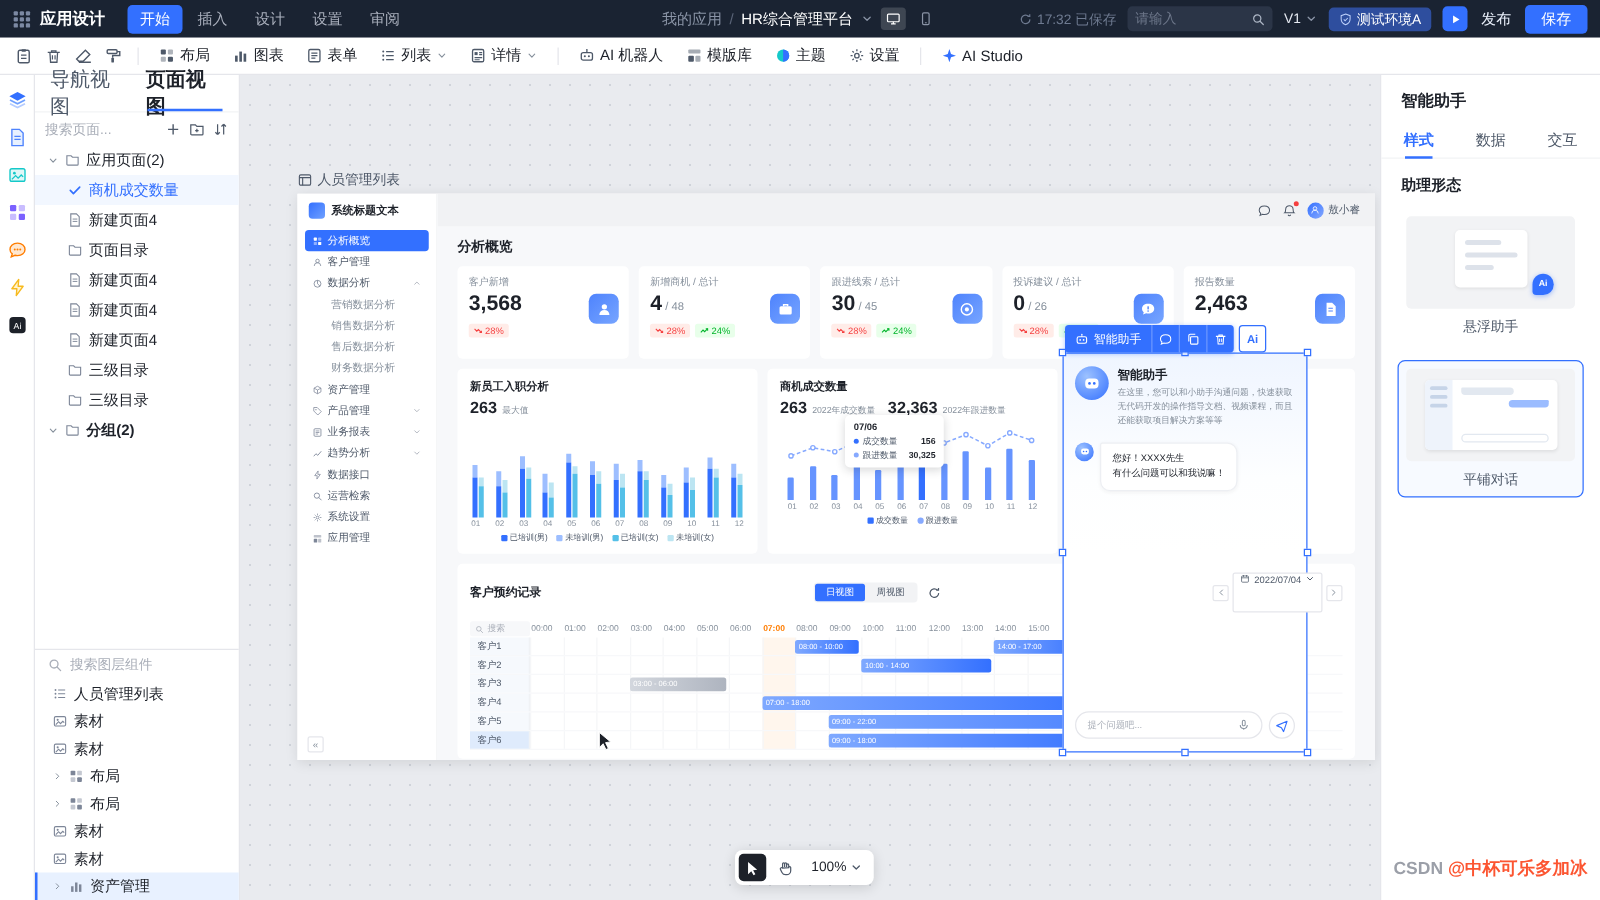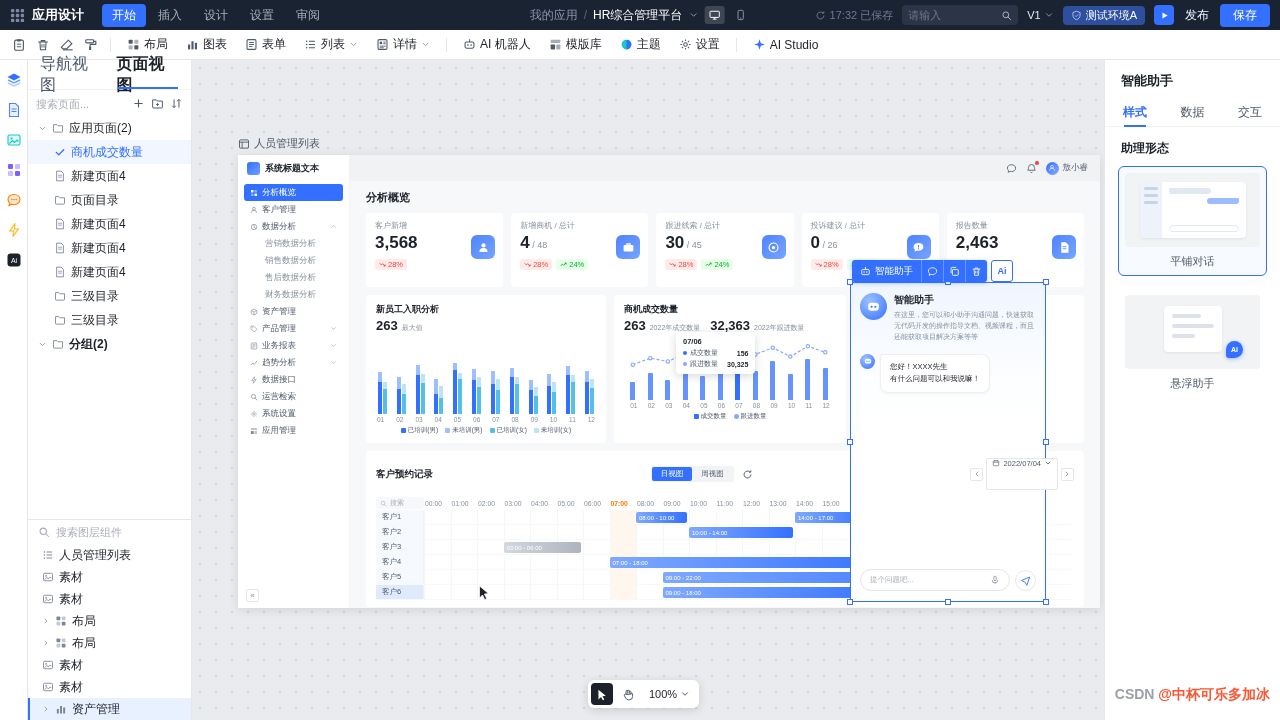--- a/index.html
+++ b/index.html
@@ -1659,46 +1659,46 @@
 
   <div class="props">
     <div class="props-title">智能助手</div>
     <div class="props-tabs">
         <div class="ptab active">样式</div>
         <div class="ptab">数据</div>
         <div class="ptab">交互</div>
       </div>
     <div class="props-sec">助理形态</div>
     <div>
+        <div class="opt">
+          <div class="opt-preview">
+            <div class="pv-card">
+              <div class="pv-line w1"></div>
+              <div class="pv-line w2"></div>
+              <div class="pv-line w3"></div>
+            </div>
+            <div class="pv-fab">Ai</div>
+          </div>
+          <div class="opt-label">悬浮助手</div>
+        </div>
         <div class="opt selected">
           <div class="opt-preview">
             <div class="pv-win">
               <div class="pv-side">
                 <i></i>
                 <i></i>
                 <i></i>
               </div>
               <div class="pv-chat">
                 <div class="pv-bub left"></div>
                 <div class="pv-bub right"></div>
                 <div class="pv-input"></div>
               </div>
             </div>
           </div>
           <div class="opt-label">平铺对话</div>
         </div>
-        <div class="opt">
-          <div class="opt-preview">
-            <div class="pv-card">
-              <div class="pv-line w1"></div>
-              <div class="pv-line w2"></div>
-              <div class="pv-line w3"></div>
-            </div>
-            <div class="pv-fab">Ai</div>
-          </div>
-          <div class="opt-label">悬浮助手</div>
-        </div>
       </div>
   </div>
 
 </div>
 
 <div class="watermark"><span class="wm-prefix">CSDN</span> <span class="wm-handle">@中杯可乐多加冰</span></div>
 
 </body></html>

